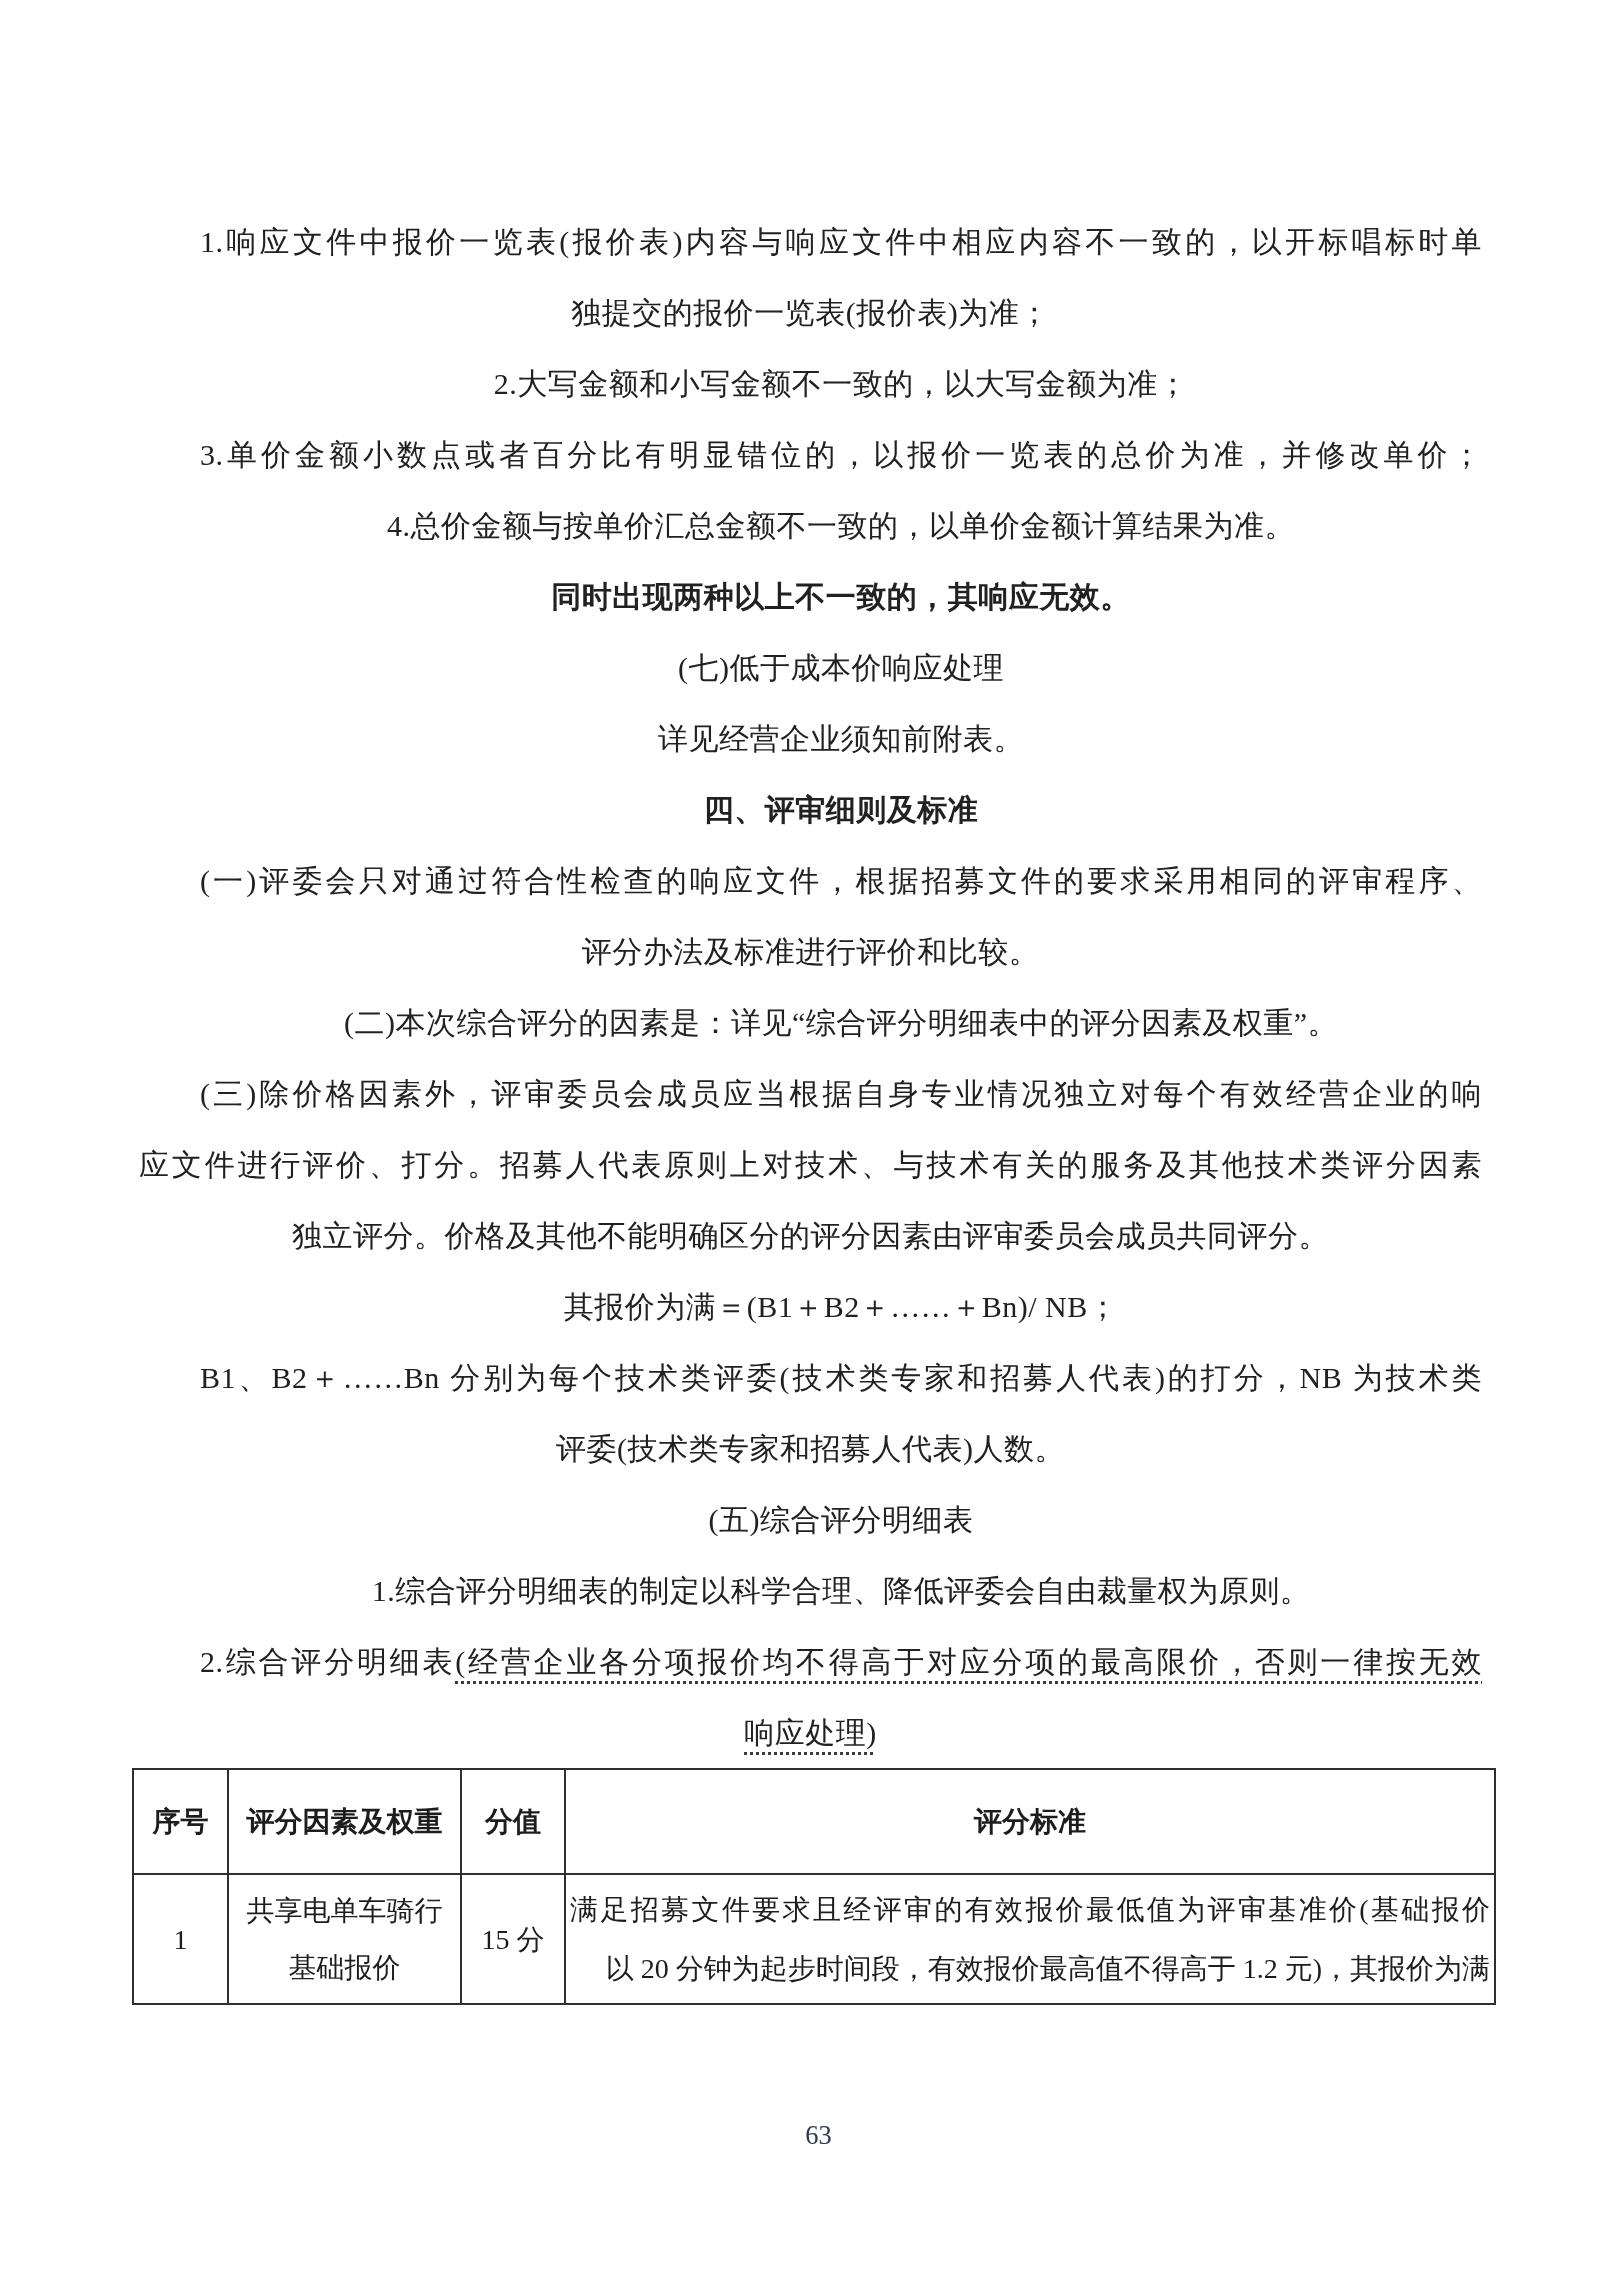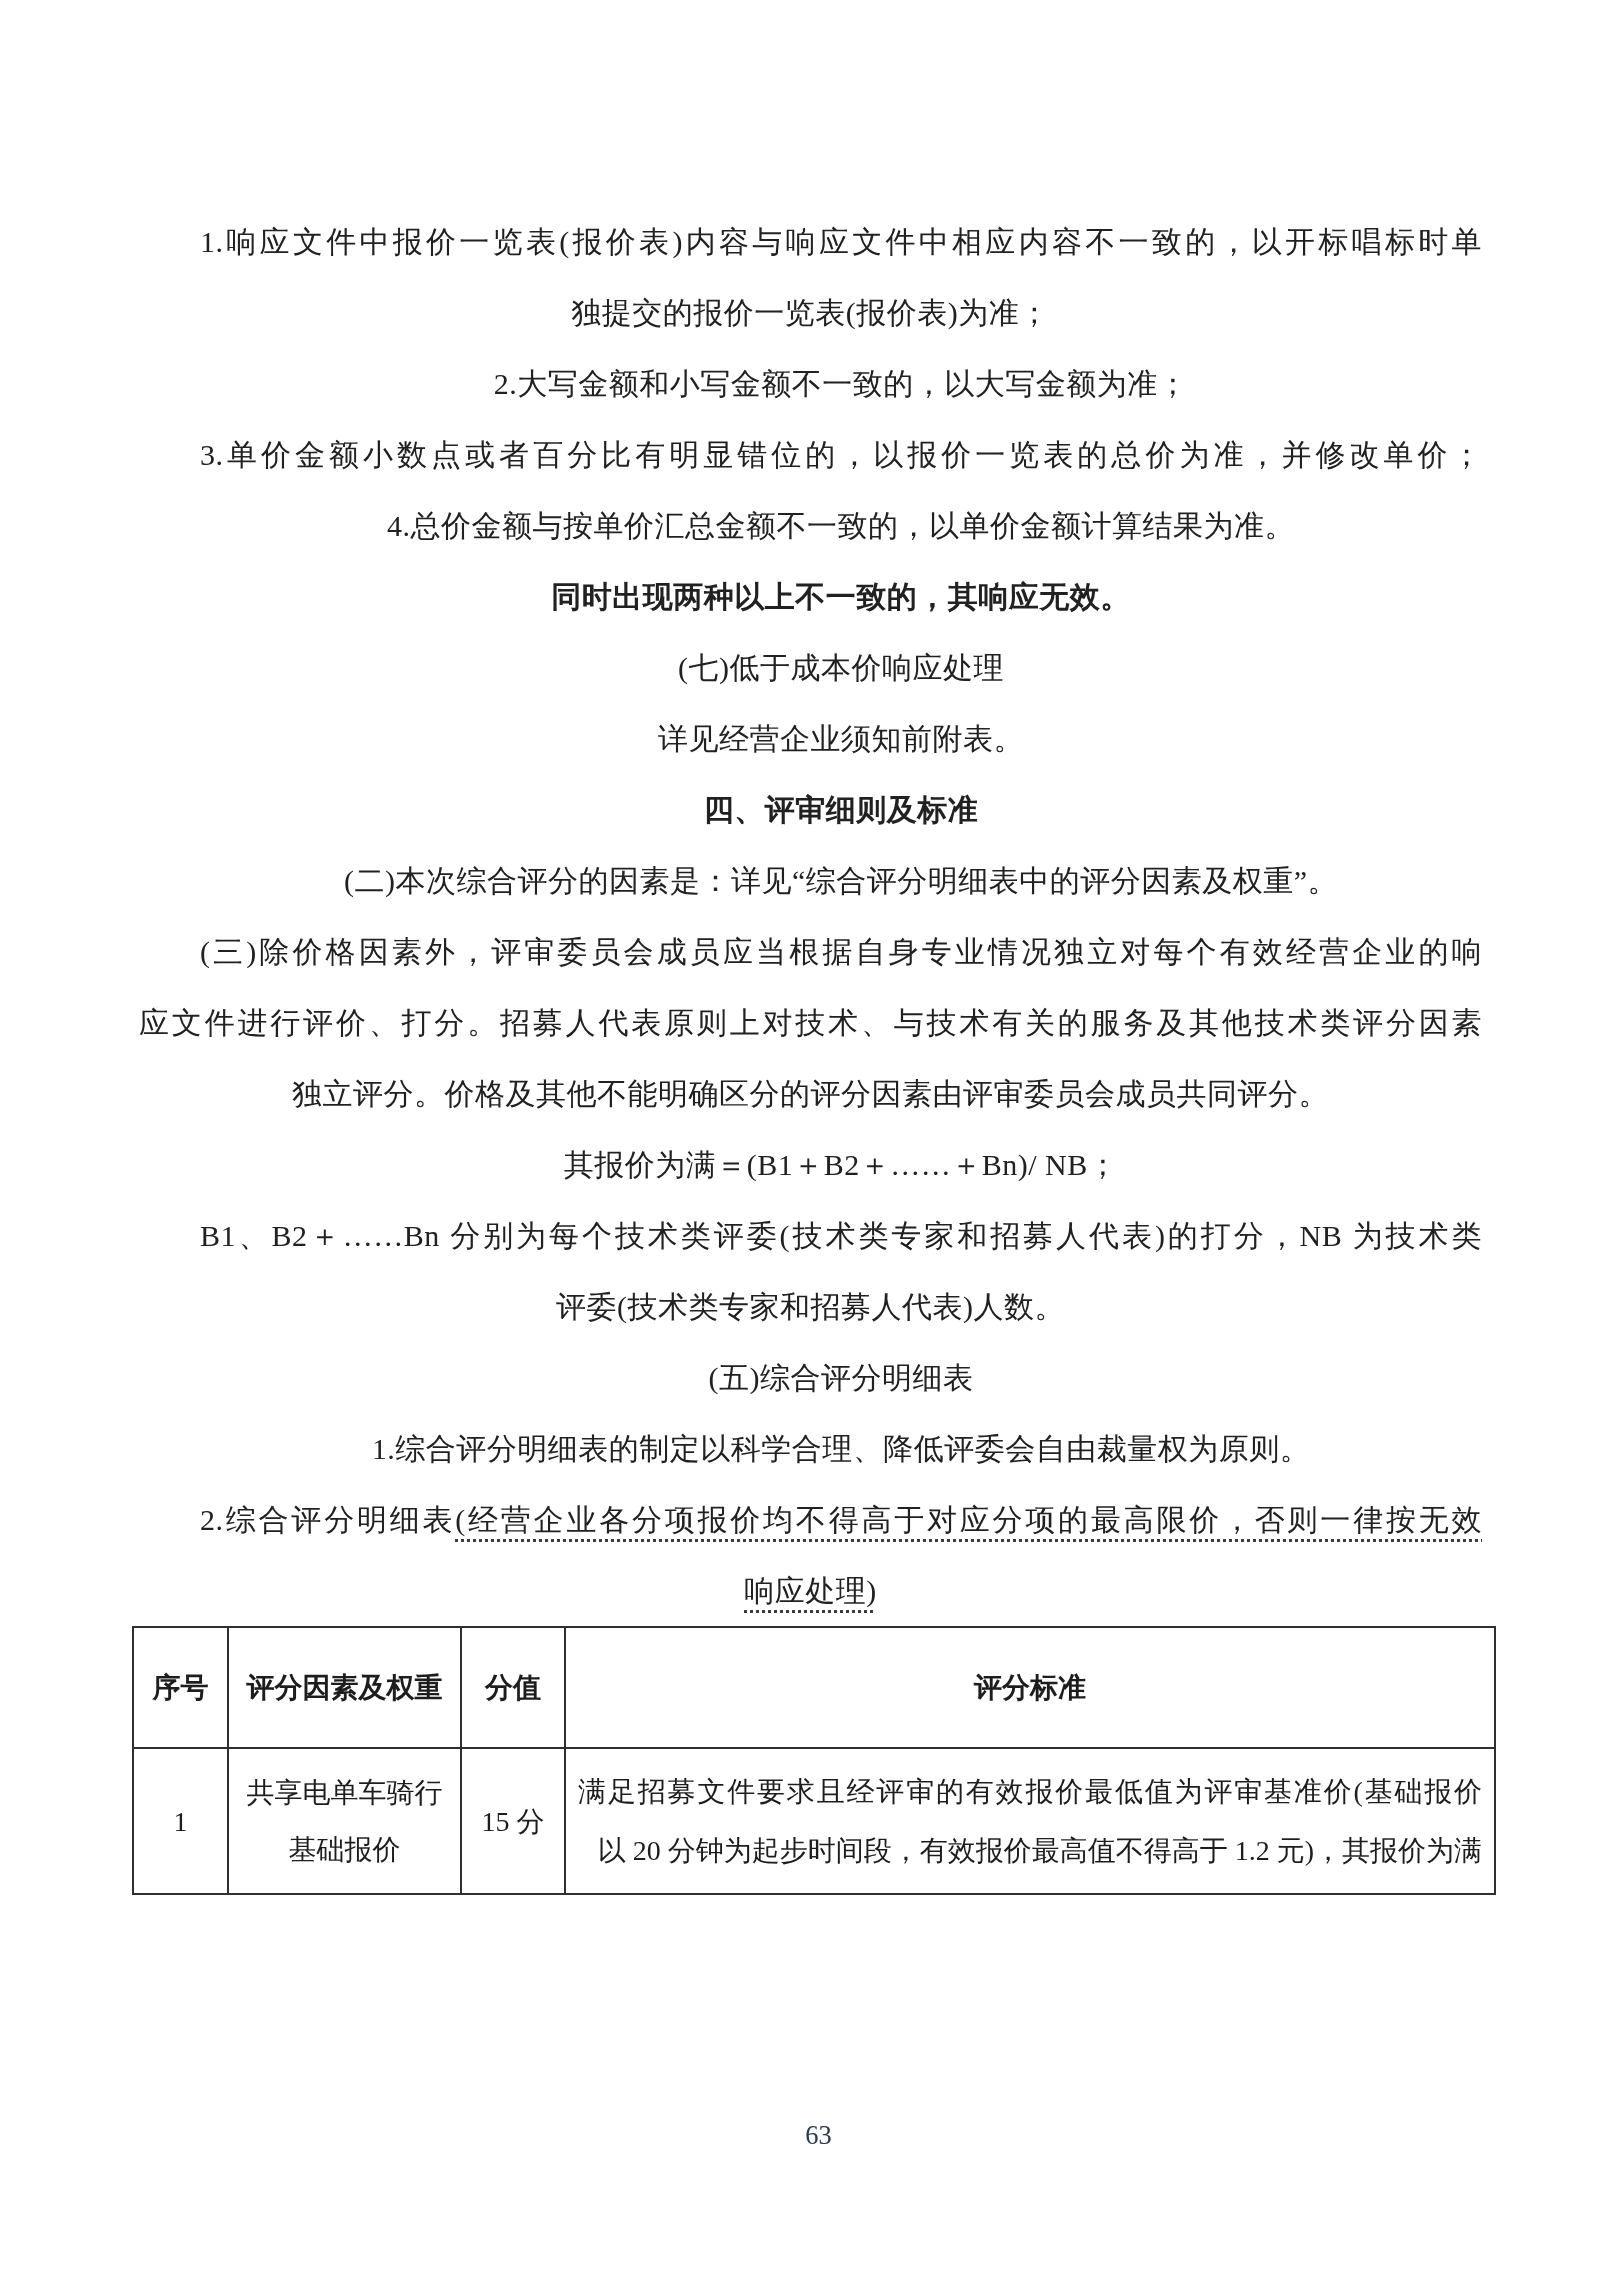--- a/index.html
+++ b/index.html
@@ -46,21 +46,21 @@
     table-layout:fixed;
     width:1364px;
     margin-left:-6.9px;
     margin-top:0;
   }
   table.score-table th, table.score-table td{
     border:2px solid #2f2f2f;
     font-size:28px;
     color:#1d1d1d;
     vertical-align:middle;
-    padding:12px;
+    padding:4px;
   }
   table.score-table th{
     border-top:2.9px solid #2f2f2f;
     border-bottom:2.9px solid #2f2f2f;
     height:95px;
     font-weight:bold;
     text-align:center;
   }
   td.c-center{
     text-align:center;
@@ -125,20 +125,24 @@
     </div>
 
     <div class="para">
       <div class="line indent">详见经营企业须知前附表。</div>
     </div>
 
     <div class="para">
       <div class="line indent bold">四、评审细则及标准</div>
     </div>
 
+    <div class="para">
+      <div class="line indent fill">(一)评委会只对通过符合性检查的响应文件，根据招募文件的要求采用相同的评审程序、</div>
+      <div class="line">评分办法及标准进行评价和比较。</div>
+    </div>
 
     <div class="para">
       <div class="line indent">(二)本次综合评分的因素是：详见“综合评分明细表中的评分因素及权重”。</div>
     </div>
 
     <div class="para">
       <div class="line indent fill">(三)除价格因素外，评审委员会成员应当根据自身专业情况独立对每个有效经营企业的响</div>
       <div class="line fill">应文件进行评价、打分。招募人代表原则上对技术、与技术有关的服务及其他技术类评分因素</div>
       <div class="line">独立评分。价格及其他不能明确区分的评分因素由评审委员会成员共同评分。</div>
     </div>

